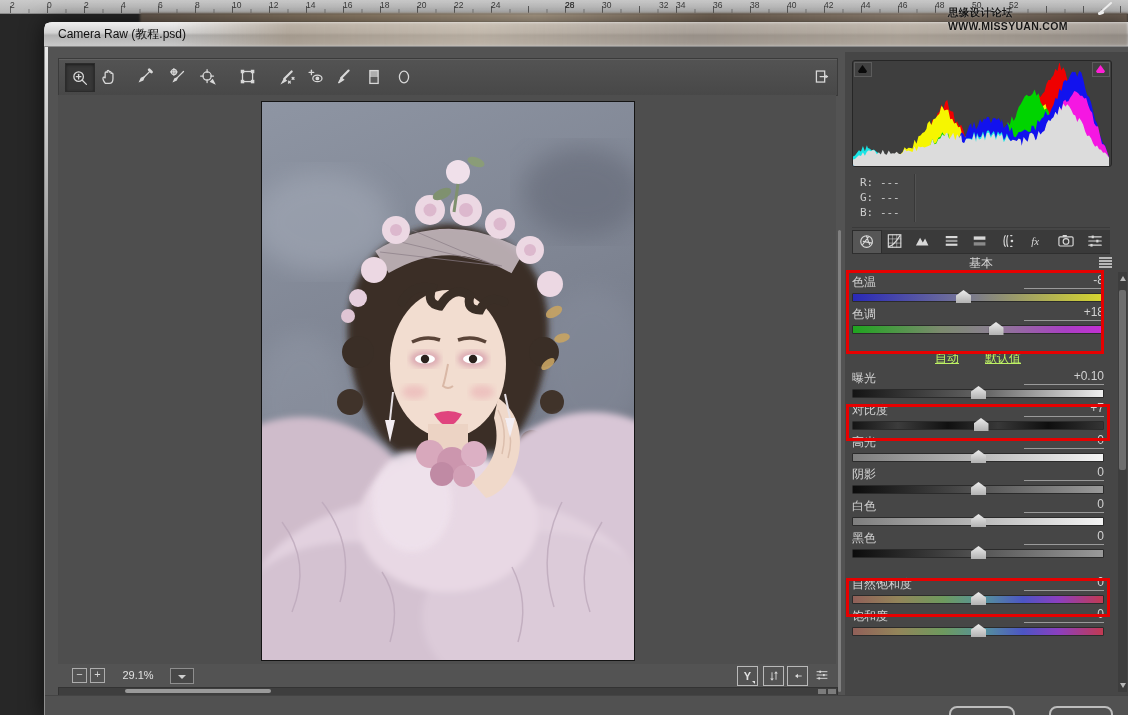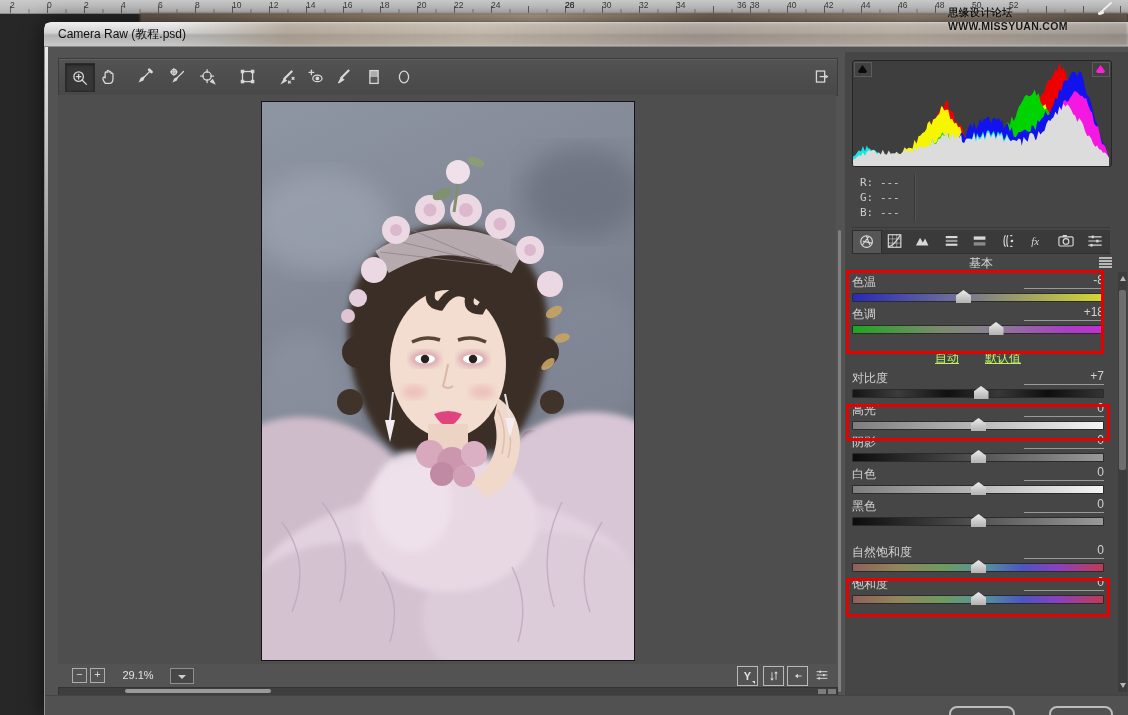--- a/index.html
+++ b/index.html
@@ -149,23 +149,23 @@
       <span class="rnum" style="left: 269px;">12</span>
       <span class="rnum" style="left: 306px;">14</span>
       <span class="rnum" style="left: 343px;">16</span>
       <span class="rnum" style="left: 380px;">18</span>
       <span class="rnum" style="left: 417px;">20</span>
       <span class="rnum" style="left: 454px;">22</span>
       <span class="rnum" style="left: 491px;">24</span>
       <span class="rnum" style="left: 517px; margin-left: 48px;">26</span>
       <span class="rnum" style="left: 565px;">28</span>
       <span class="rnum" style="left: 602px;">30</span>
-      <span class="rnum" style="left: 639px;">32</span>
+      <span class="rnum" style="left: 659px;">32</span>
       <span class="rnum" style="left: 676px;">34</span>
-      <span class="rnum" style="left: 713px; margin-left: 24px;">36</span>
+      <span class="rnum" style="left: 713px;">36</span>
       <span class="rnum" style="left: 750px;">38</span>
       <span class="rnum" style="left: 787px;">40</span>
       <span class="rnum" style="left: 824px;">42</span>
       <span class="rnum" style="left: 861px;">44</span>
       <span class="rnum" style="left: 898px;">46</span>
       <span class="rnum" style="left: 935px;">48</span>
       <span class="rnum" style="left: 972px;">50</span>
       <span class="rnum" style="left: 1009px;">52</span>
     </div>
   <div id="doc-band" class="abs"></div>
@@ -597,20 +597,27 @@
             <div class="strack tr-tint">
               <div class="thumb" style="left: calc(57% - 7px);"></div>
             </div>
           </div>
         </div>
       <div id="linksrow">
         <a>自动</a><a>默认值</a>
       </div>
       <div id="grpB">
           <div class="srow">
+            <span class="slabel">曝光</span>
+            <span class="svalue">+0.10</span>
+            <div class="strack tr-exposure">
+              <div class="thumb" style="left: calc(50% - 7px);"></div>
+            </div>
+          </div>
+          <div class="srow">
             <span class="slabel">对比度</span>
             <span class="svalue">+7</span>
             <div class="strack tr-contrast">
               <div class="thumb" style="left: calc(51% - 7px);"></div>
             </div>
           </div>
           <div class="srow">
             <span class="slabel">高光</span>
             <span class="svalue">0</span>
             <div class="strack tr-light">

